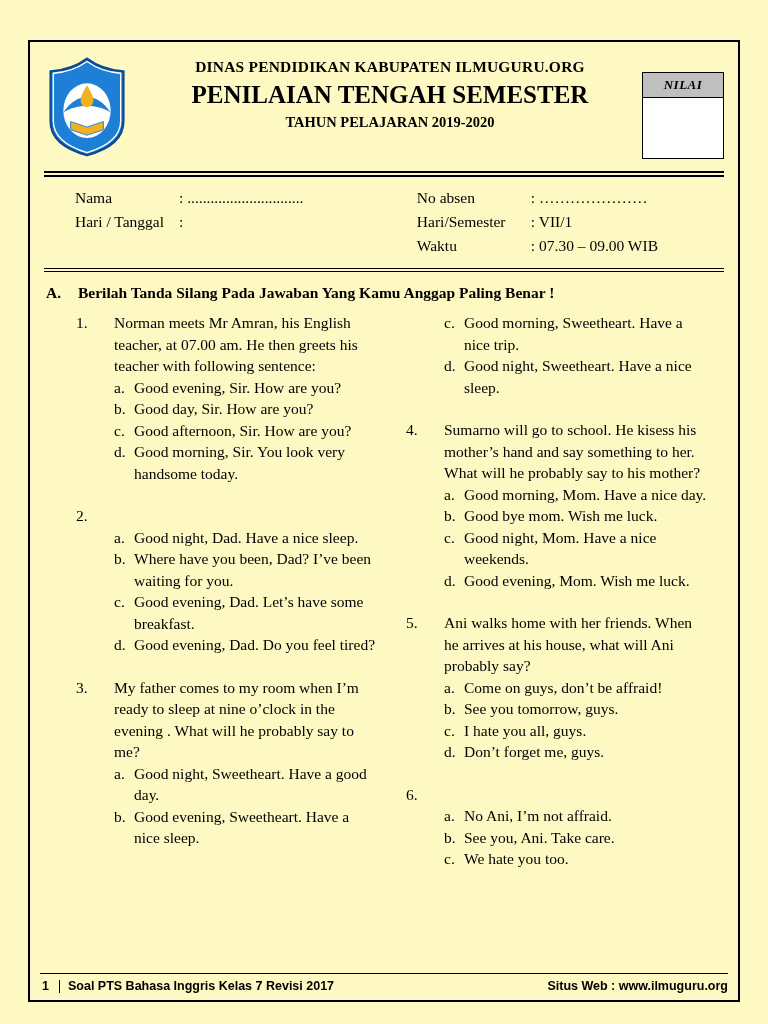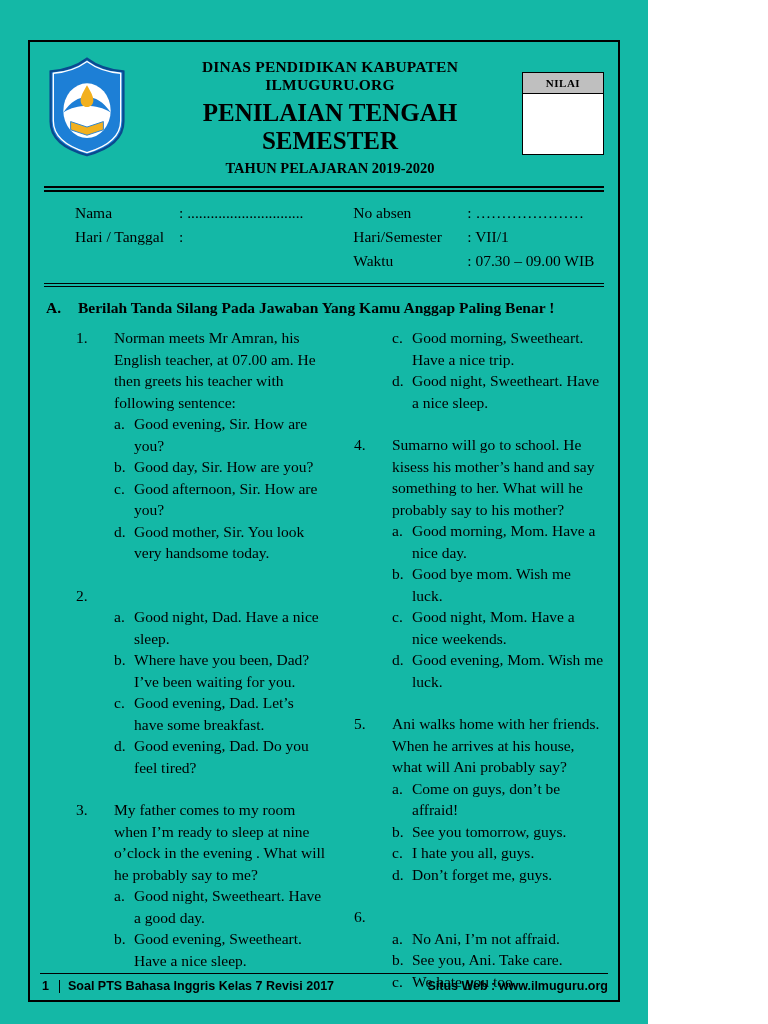--- a/index.html
+++ b/index.html
@@ -1,37 +1,37 @@
 <!DOCTYPE html>
 <html><head>
 <meta charset="utf-8">
 <style>
   html,body { margin:0; padding:0; background:#fff; }
   .page {
-    position:relative; width:648px; height:1024px; background:#14b8a6;
+    position:relative; width:768px; height:1024px; background:#fef9c3;
     font-family:"Liberation Serif","DejaVu Serif",serif; color:#000;
     overflow:hidden;
   }
   .frame {
     position:absolute; left:28px; top:40px; right:28px; bottom:22px;
     border:2px solid #000; box-sizing:border-box;
     padding:10px 14px 46px 14px; overflow:hidden;
   }
   
   .header { display:flex; align-items:flex-start; margin-top:4px; }
   .logo-wrap { width:92px; padding-left:2px; }
   .title-block { flex:1; text-align:center; padding-top:2px; }
   .t1 { font-size:15.5px; font-weight:bold; letter-spacing:.2px; }
   .t2 { font-size:25px; font-weight:bold; margin-top:5px; }
   .t3 { font-size:23px; font-weight:bold; margin-top:3px; }
   .t4 { font-size:14.5px; font-weight:bold; margin-top:5px; }
   .nilai-box { width:80px; border:1.5px solid #000; margin-top:16px; background:#fff; }
   .nilai-head {
     background:#bfbfbf; border-bottom:1.5px solid #000; text-align:center;
-    font-weight:bold; font-size:11px; padding:4px 0; letter-spacing:.5px;
+    font-weight:bold; font-size:13px; padding:4px 0; letter-spacing:.5px;font-style:italic;
   }
   .nilai-body { height:60px; }
   
   .hr-double { height:2px; border-top:2.5px solid #000; border-bottom:2px solid #000; margin-top:9px; }
   .hr-thin   { height:2px; border-top:1.5px solid #000; border-bottom:1.5px solid #000; }
   
   .info { display:flex; padding:9px 4px 10px 4px; font-size:15.5px;margin-left:27px; }
   .info-col-left  { width:53%; }
   .info-col-right { flex:1; }
   .info-row { display:flex; line-height:24px; }
@@ -143,21 +143,21 @@
               <div class="option-row">
                 <div class="opt-letter">b.</div>
                 <div class="opt-text">Good day, Sir. How are you?</div>
               </div>
               <div class="option-row">
                 <div class="opt-letter">c.</div>
                 <div class="opt-text">Good afternoon, Sir. How are you?</div>
               </div>
               <div class="option-row">
                 <div class="opt-letter">d.</div>
-                <div class="opt-text">Good mother, Sir. You look very handsome today.</div>
+                <div class="opt-text">Good morning, Sir. You look very handsome today.</div>
               </div>
             </div>
           </div>
           <div class="question-block">
             <div class="q-row">
               <div class="q-num">2.</div>
             </div>
             <div class="options">
               <div class="option-row">
                 <div class="opt-letter">a.</div>

